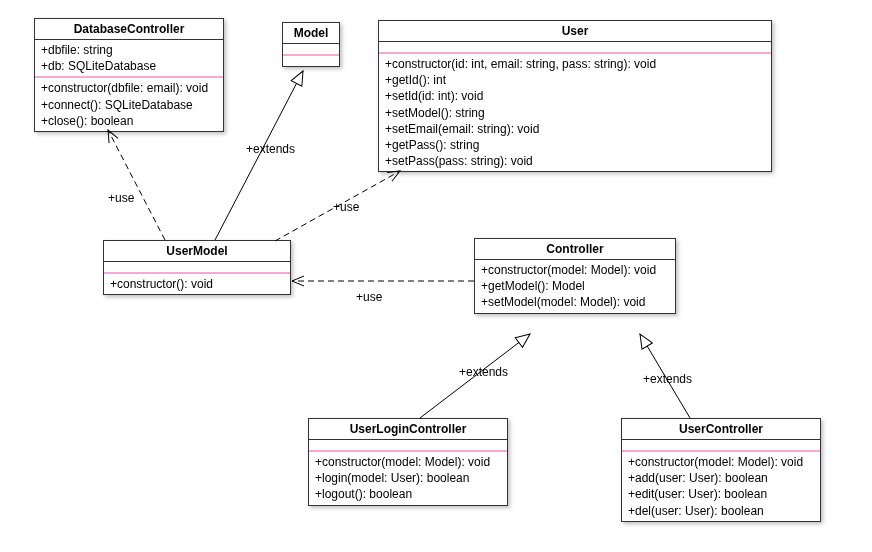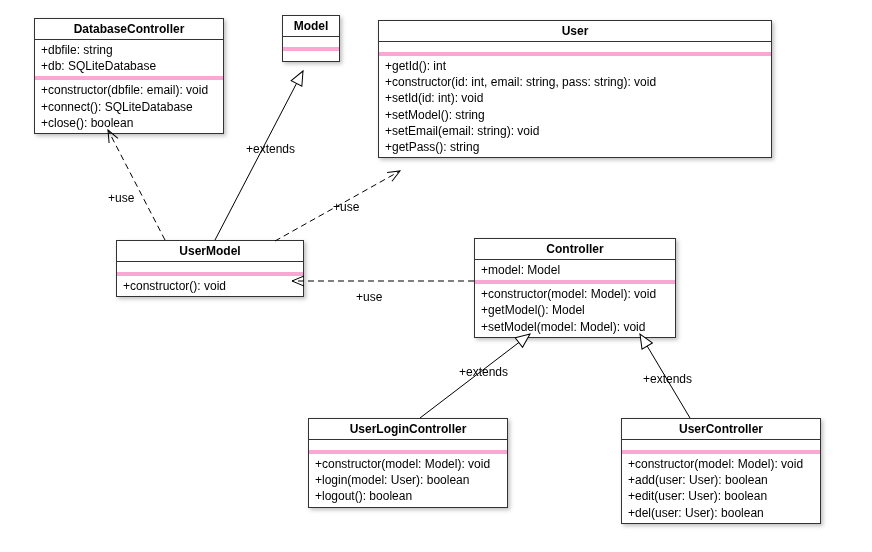--- a/index.html
+++ b/index.html
@@ -1,18 +1,18 @@
 <!DOCTYPE html>
 <html><head>
 <meta charset="utf-8">
 <style>
   html,body{margin:0;padding:0;width:872px;height:552px;background:#fff;font-family:Arial,Helvetica,sans-serif;font-size:12px;color:#000;position:relative;overflow:hidden}
   .cls{position:absolute;background:#fff;border:1px solid #333;box-shadow:2px 2px 4px rgba(0,0,0,.25)}
   .cls .title{font-weight:bold;text-align:center;padding:3px 6px;border-bottom:1px solid #333;white-space:nowrap}
-  .cls .section{border-bottom:4px solid #f9a8d4;padding:2px 6px;min-height:6px}
+  .cls .section{border-bottom:2px solid #f9a8d4;padding:2px 6px;min-height:6px}
   .cls .section:last-child{border-bottom:none}
   .cls .section div{white-space:nowrap;line-height:1.35}
   svg{position:absolute;left:0;top:0;pointer-events:none}
   .rel-label{position:absolute;font-size:12px;background:transparent;white-space:nowrap}
 </style>
 </head>
 <body>
 
 <div class="cls" style="left:34px;top:18px;width:188px">
   <div class="title">DatabaseController</div>
@@ -20,52 +20,50 @@
     <div>+dbfile: string</div>
     <div>+db: SQLiteDatabase</div>
   </div>
   <div class="section">
     <div>+constructor(dbfile: email): void</div>
     <div>+connect(): SQLiteDatabase</div>
     <div>+close(): boolean</div>
   </div>
 </div>
 
-<div class="cls" style="left:282px;top:15px;width:56px">
+<div class="cls" style="left:282px;top:22px;width:56px">
   <div class="title">Model</div>
   <div class="section"></div>
   <div class="section"></div>
 </div>
 
 <div class="cls" style="left:378px;top:20px;width:392px">
   <div class="title">User</div>
   <div class="section"></div>
   <div class="section">
+    <div>+constructor(id: int, email: string, pass: string): void</div>
     <div>+getId(): int</div>
-    <div>+constructor(id: int, email: string, pass: string): void</div>
     <div>+setId(id: int): void</div>
     <div>+setModel(): string</div>
     <div>+setEmail(email: string): void</div>
     <div>+getPass(): string</div>
+    <div>+setPass(pass: string): void</div>
   </div>
 </div>
 
-<div class="cls" style="left:116px;top:240px;width:186px">
+<div class="cls" style="left:103px;top:240px;width:186px">
   <div class="title">UserModel</div>
   <div class="section"></div>
   <div class="section">
     <div>+constructor(): void</div>
   </div>
 </div>
 
 <div class="cls" style="left:474px;top:238px;width:200px">
   <div class="title">Controller</div>
-  <div class="section">
-    <div>+model: Model</div>
-  </div>
   <div class="section">
     <div>+constructor(model: Model): void</div>
     <div>+getModel(): Model</div>
     <div>+setModel(model: Model): void</div>
   </div>
 </div>
 
 <div class="cls" style="left:308px;top:418px;width:198px">
   <div class="title">UserLoginController</div>
   <div class="section"></div>

